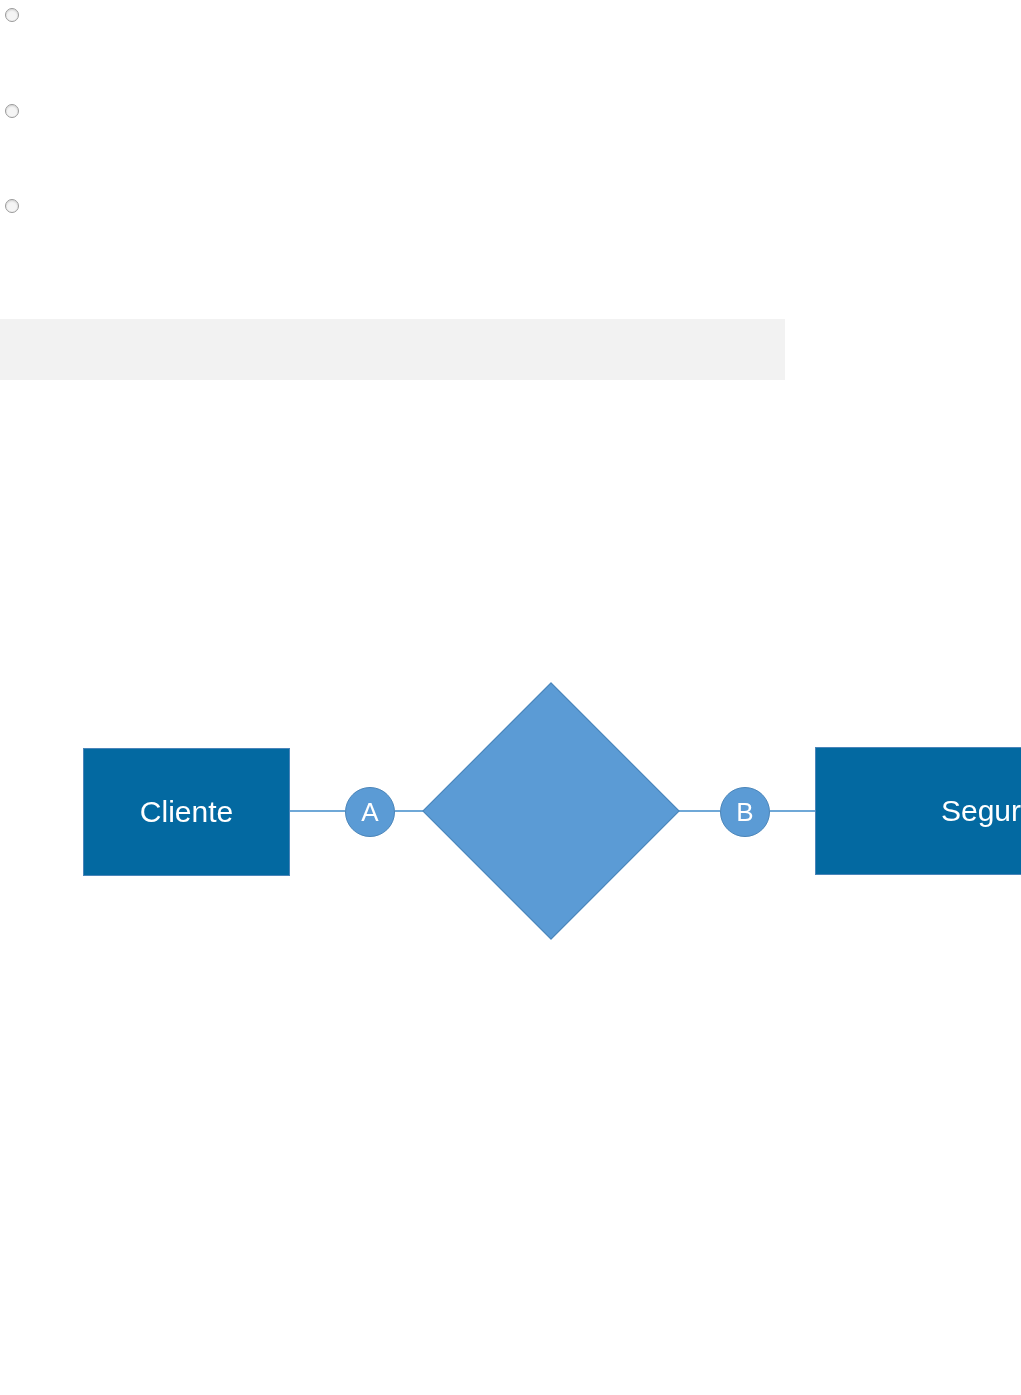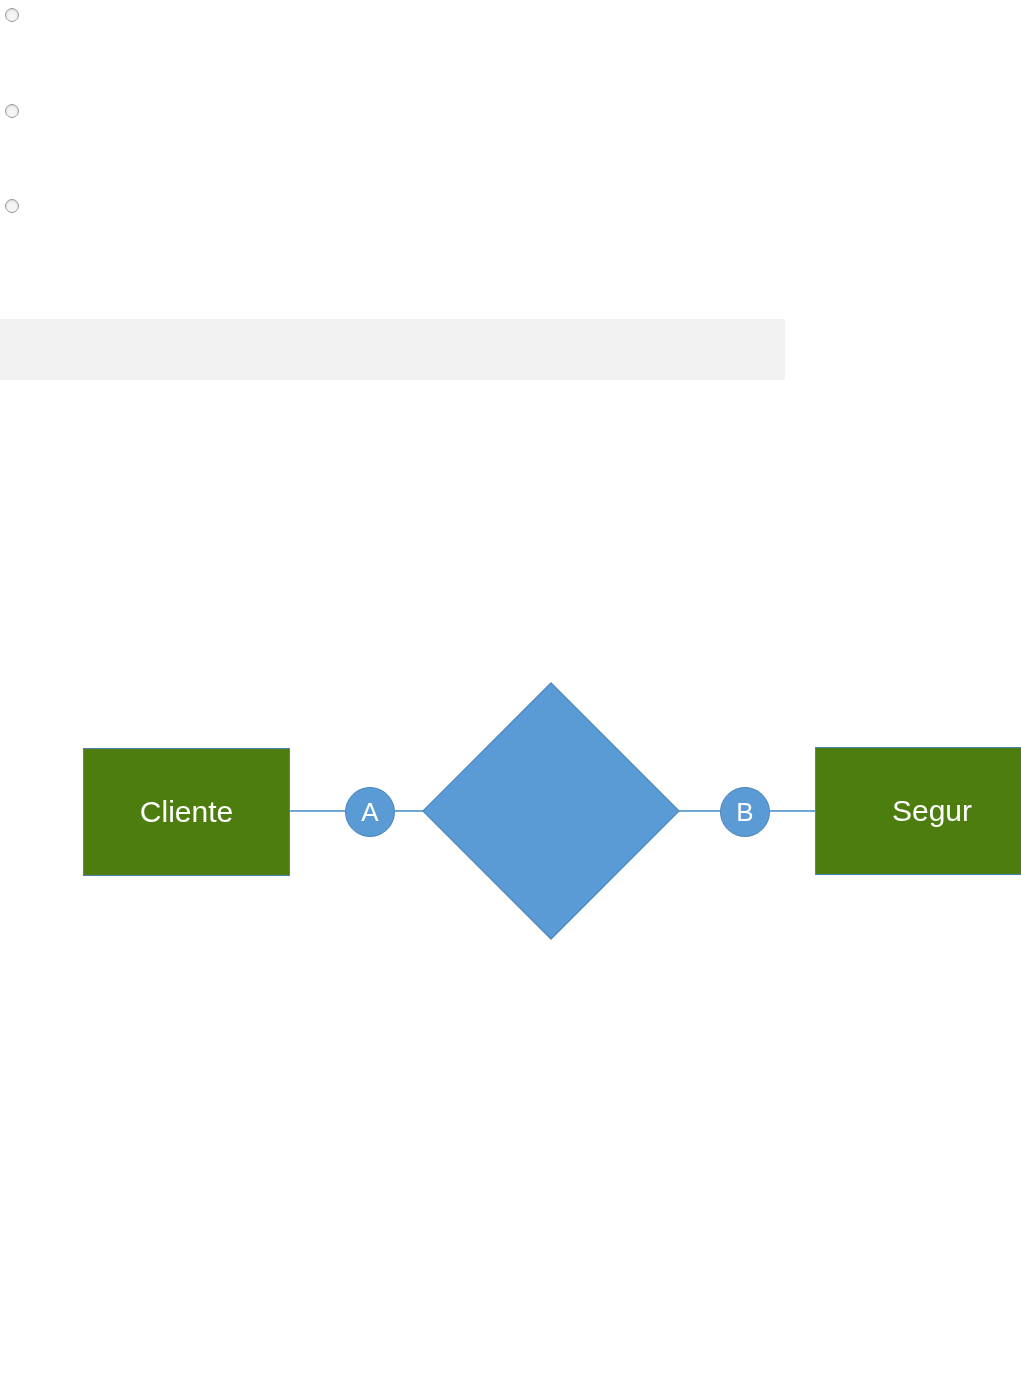--- a/index.html
+++ b/index.html
@@ -27,21 +27,21 @@
     position:absolute;
     left:0;
     top:319px;
     width:785px;
     height:61px;
     background:#f2f2f2;
   }
   
   .entity{
     position:absolute;
-    background:#4d7c0f;
+    background:#0369a1;
     border:1px solid #4a85b9;
     color:#ffffff;
     font-size:30px;
     display:flex;
     align-items:center;
     justify-content:center;
     box-sizing:border-box;
   }
   .diamond{
     position:absolute;
@@ -91,15 +91,15 @@
 <div class="card" style="left:345px; top:787px;">
   <span>A</span>
 </div>
 
 <div class="diamond" style="left:460px; top:720px; width:180px; height:180px;"></div>
 
 <div class="card" style="left:720px; top:787px;">
   <span>B</span>
 </div>
 
-<div class="entity" style="left:815px; top:747px; width:207px; height:128px; padding-left:27px; justify-content:center;">
+<div class="entity" style="left:815px; top:747px; width:207px; height:128px; padding-left:27px; justify-content:flex-end;">
   <span>Segur</span>
 </div>
 
 </body></html>

